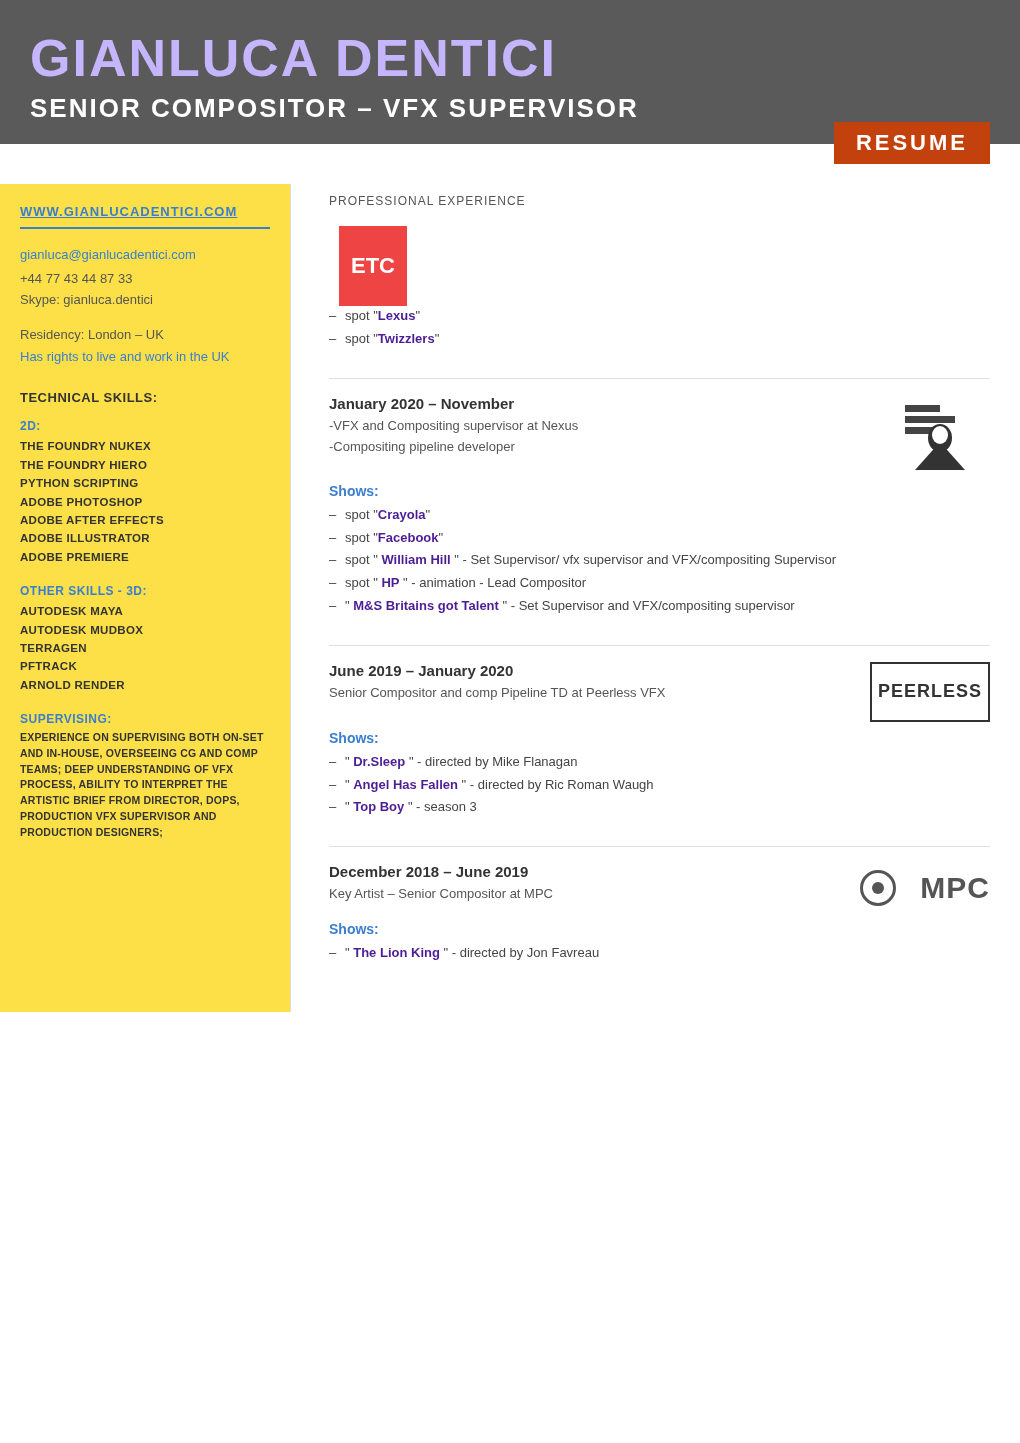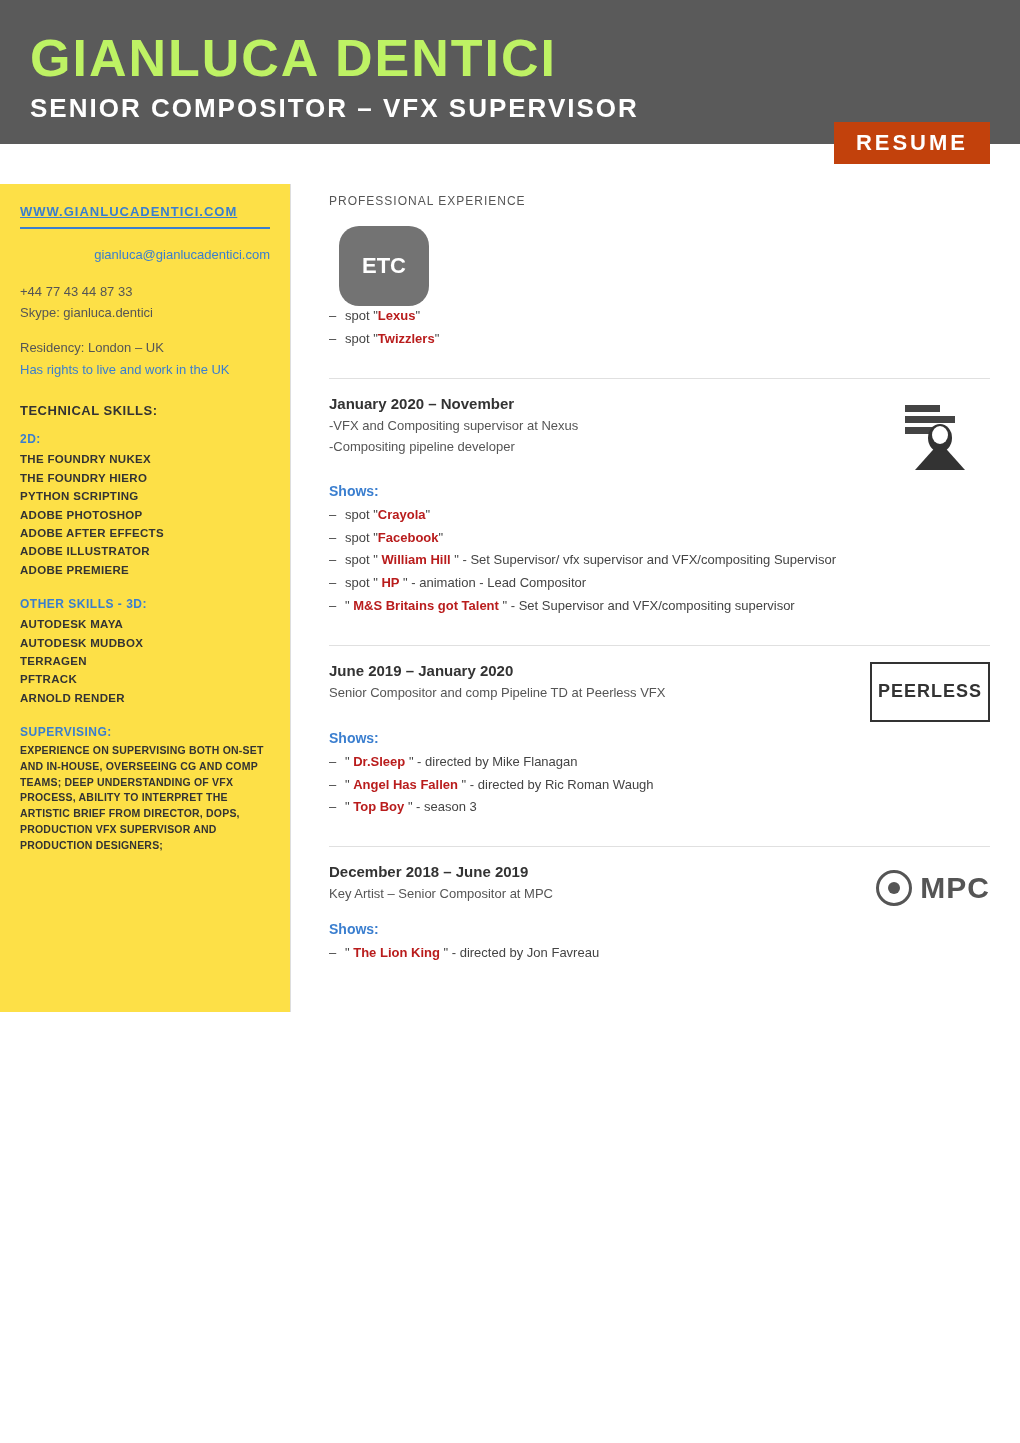--- a/index.html
+++ b/index.html
@@ -13,21 +13,21 @@
 
     
     .header {
       background: #5a5a5a;
       padding: 30px 30px 20px 30px;
       position: relative;
     }
     .header-name {
       font-size: 52px;
       font-weight: 900;
-      color: #bef264;
+      color: #c4b5fd;
       letter-spacing: 2px;
       text-transform: uppercase;
       font-family: 'Arial Black', Arial, sans-serif;
       line-height: 1.1;
     }
     .header-title {
       font-size: 26px;
       font-weight: 700;
       color: #fff;
       text-transform: uppercase;
@@ -74,22 +74,21 @@
       display: block;
     }
     .sidebar-contact {
       margin-bottom: 20px;
     }
     .sidebar-contact a {
       color: #3a7ecf;
       text-decoration: none;
       font-size: 13px;
       display: block;
-      margin-bottom: 22px;
-      text-align: right;
+      margin-bottom: 9px;
     }
     .sidebar-contact .phone {
       font-size: 13px;
       color: #555;
       margin-bottom: 6px;
     }
     .sidebar-contact .skype {
       font-size: 13px;
       color: #555;
       margin-bottom: 6px;
@@ -199,38 +198,37 @@
       margin-bottom: 2px;
     }
     .show-item::before {
       content: '–';
       position: absolute;
       left: 0;
       color: #444;
     }
     .show-item b {
       font-weight: 700;
-      color: #b91c1c;
+      color: #4c1d95;
     }
 
     
     .etc-logo {
-      width: 90px;
+      width: 68px;
       height: 80px;
-      background: #737373;
+      background: #ef4444;
       display: flex;
       align-items: center;
       justify-content: center;
       color: #fff;
       font-size: 22px;
       font-weight: 900;
       font-family: 'Arial Black', Arial, sans-serif;
       flex-shrink: 0;
       margin-left: 10px;
-      border-radius: 20px;
     }
     .nexus-logo {
       width: 100px;
       height: 80px;
       display: flex;
       align-items: center;
       justify-content: center;
       flex-shrink: 0;
       margin-left: 10px;
     }
@@ -251,21 +249,21 @@
       font-weight: 900;
       letter-spacing: 1px;
       font-family: 'Arial Black', Arial, sans-serif;
       color: #333;
     }
     .mpc-logo {
       width: 130px;
       height: 50px;
       display: flex;
       align-items: center;
-      justify-content: flex-end;
+      justify-content: space-between;
       flex-shrink: 0;
       margin-left: 10px;
       gap: 8px;
     }
     .mpc-circle {
       width: 36px;
       height: 36px;
       border-radius: 50%;
       border: 3px solid #555;
       display: flex;

